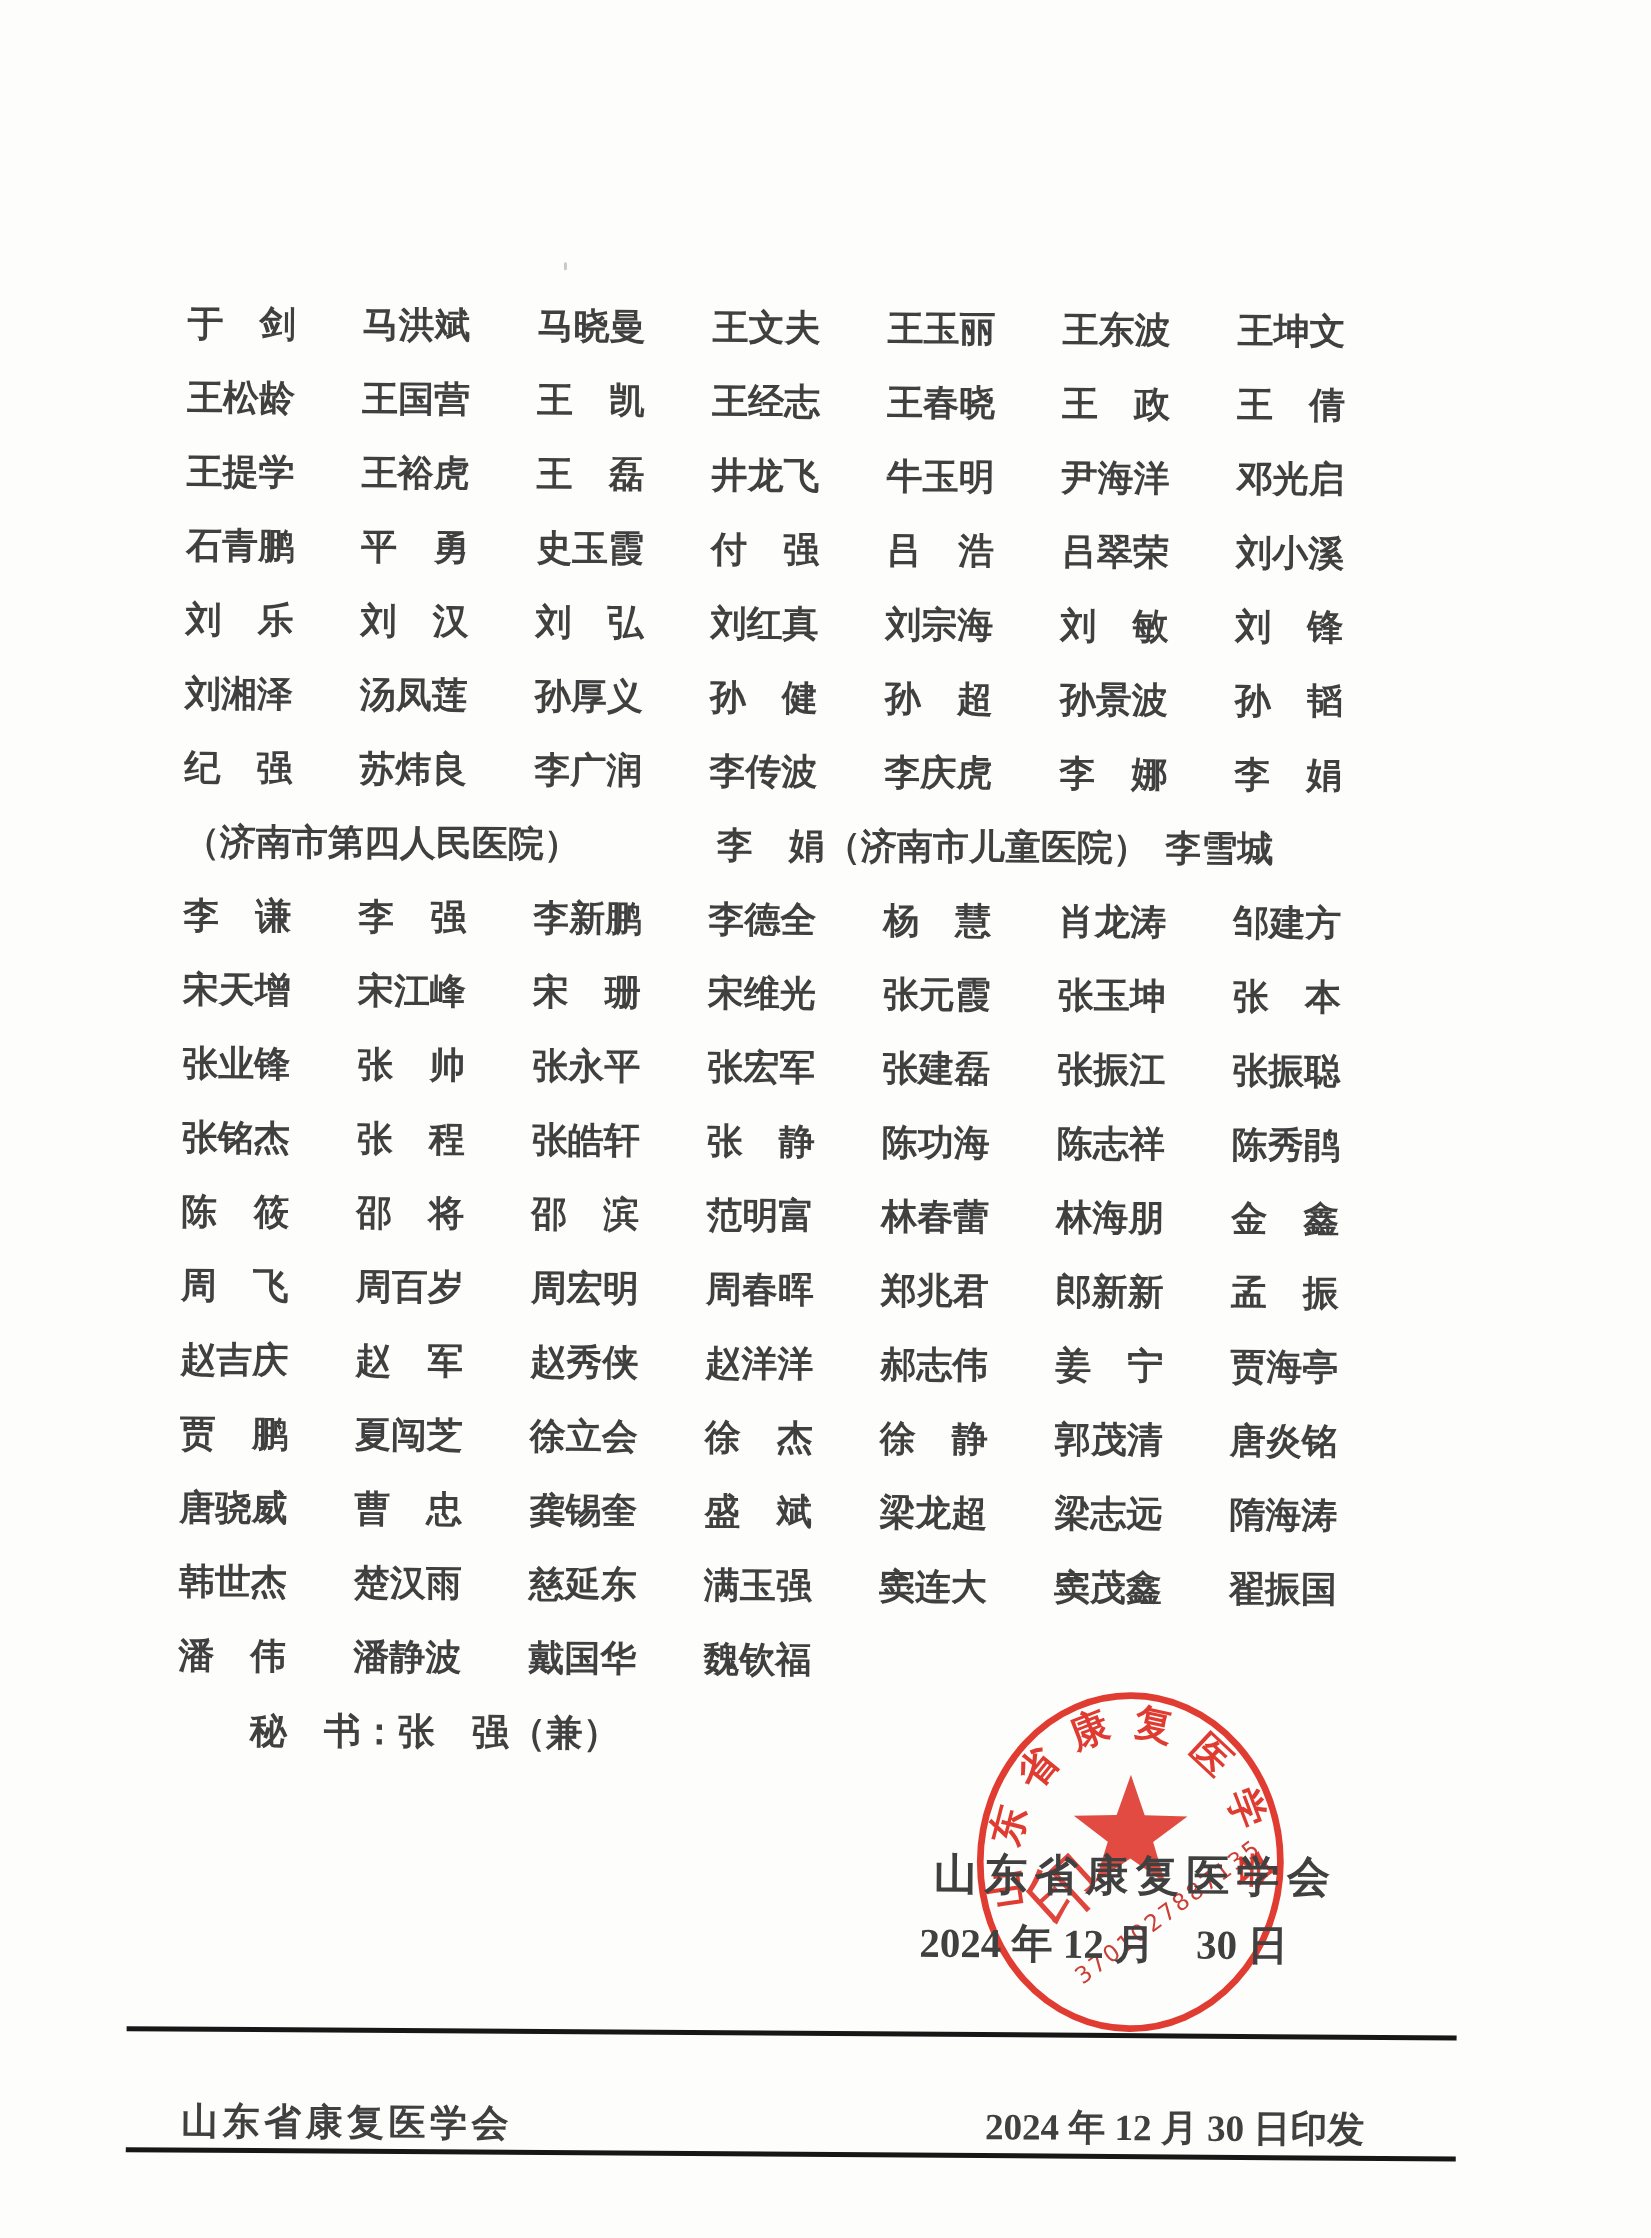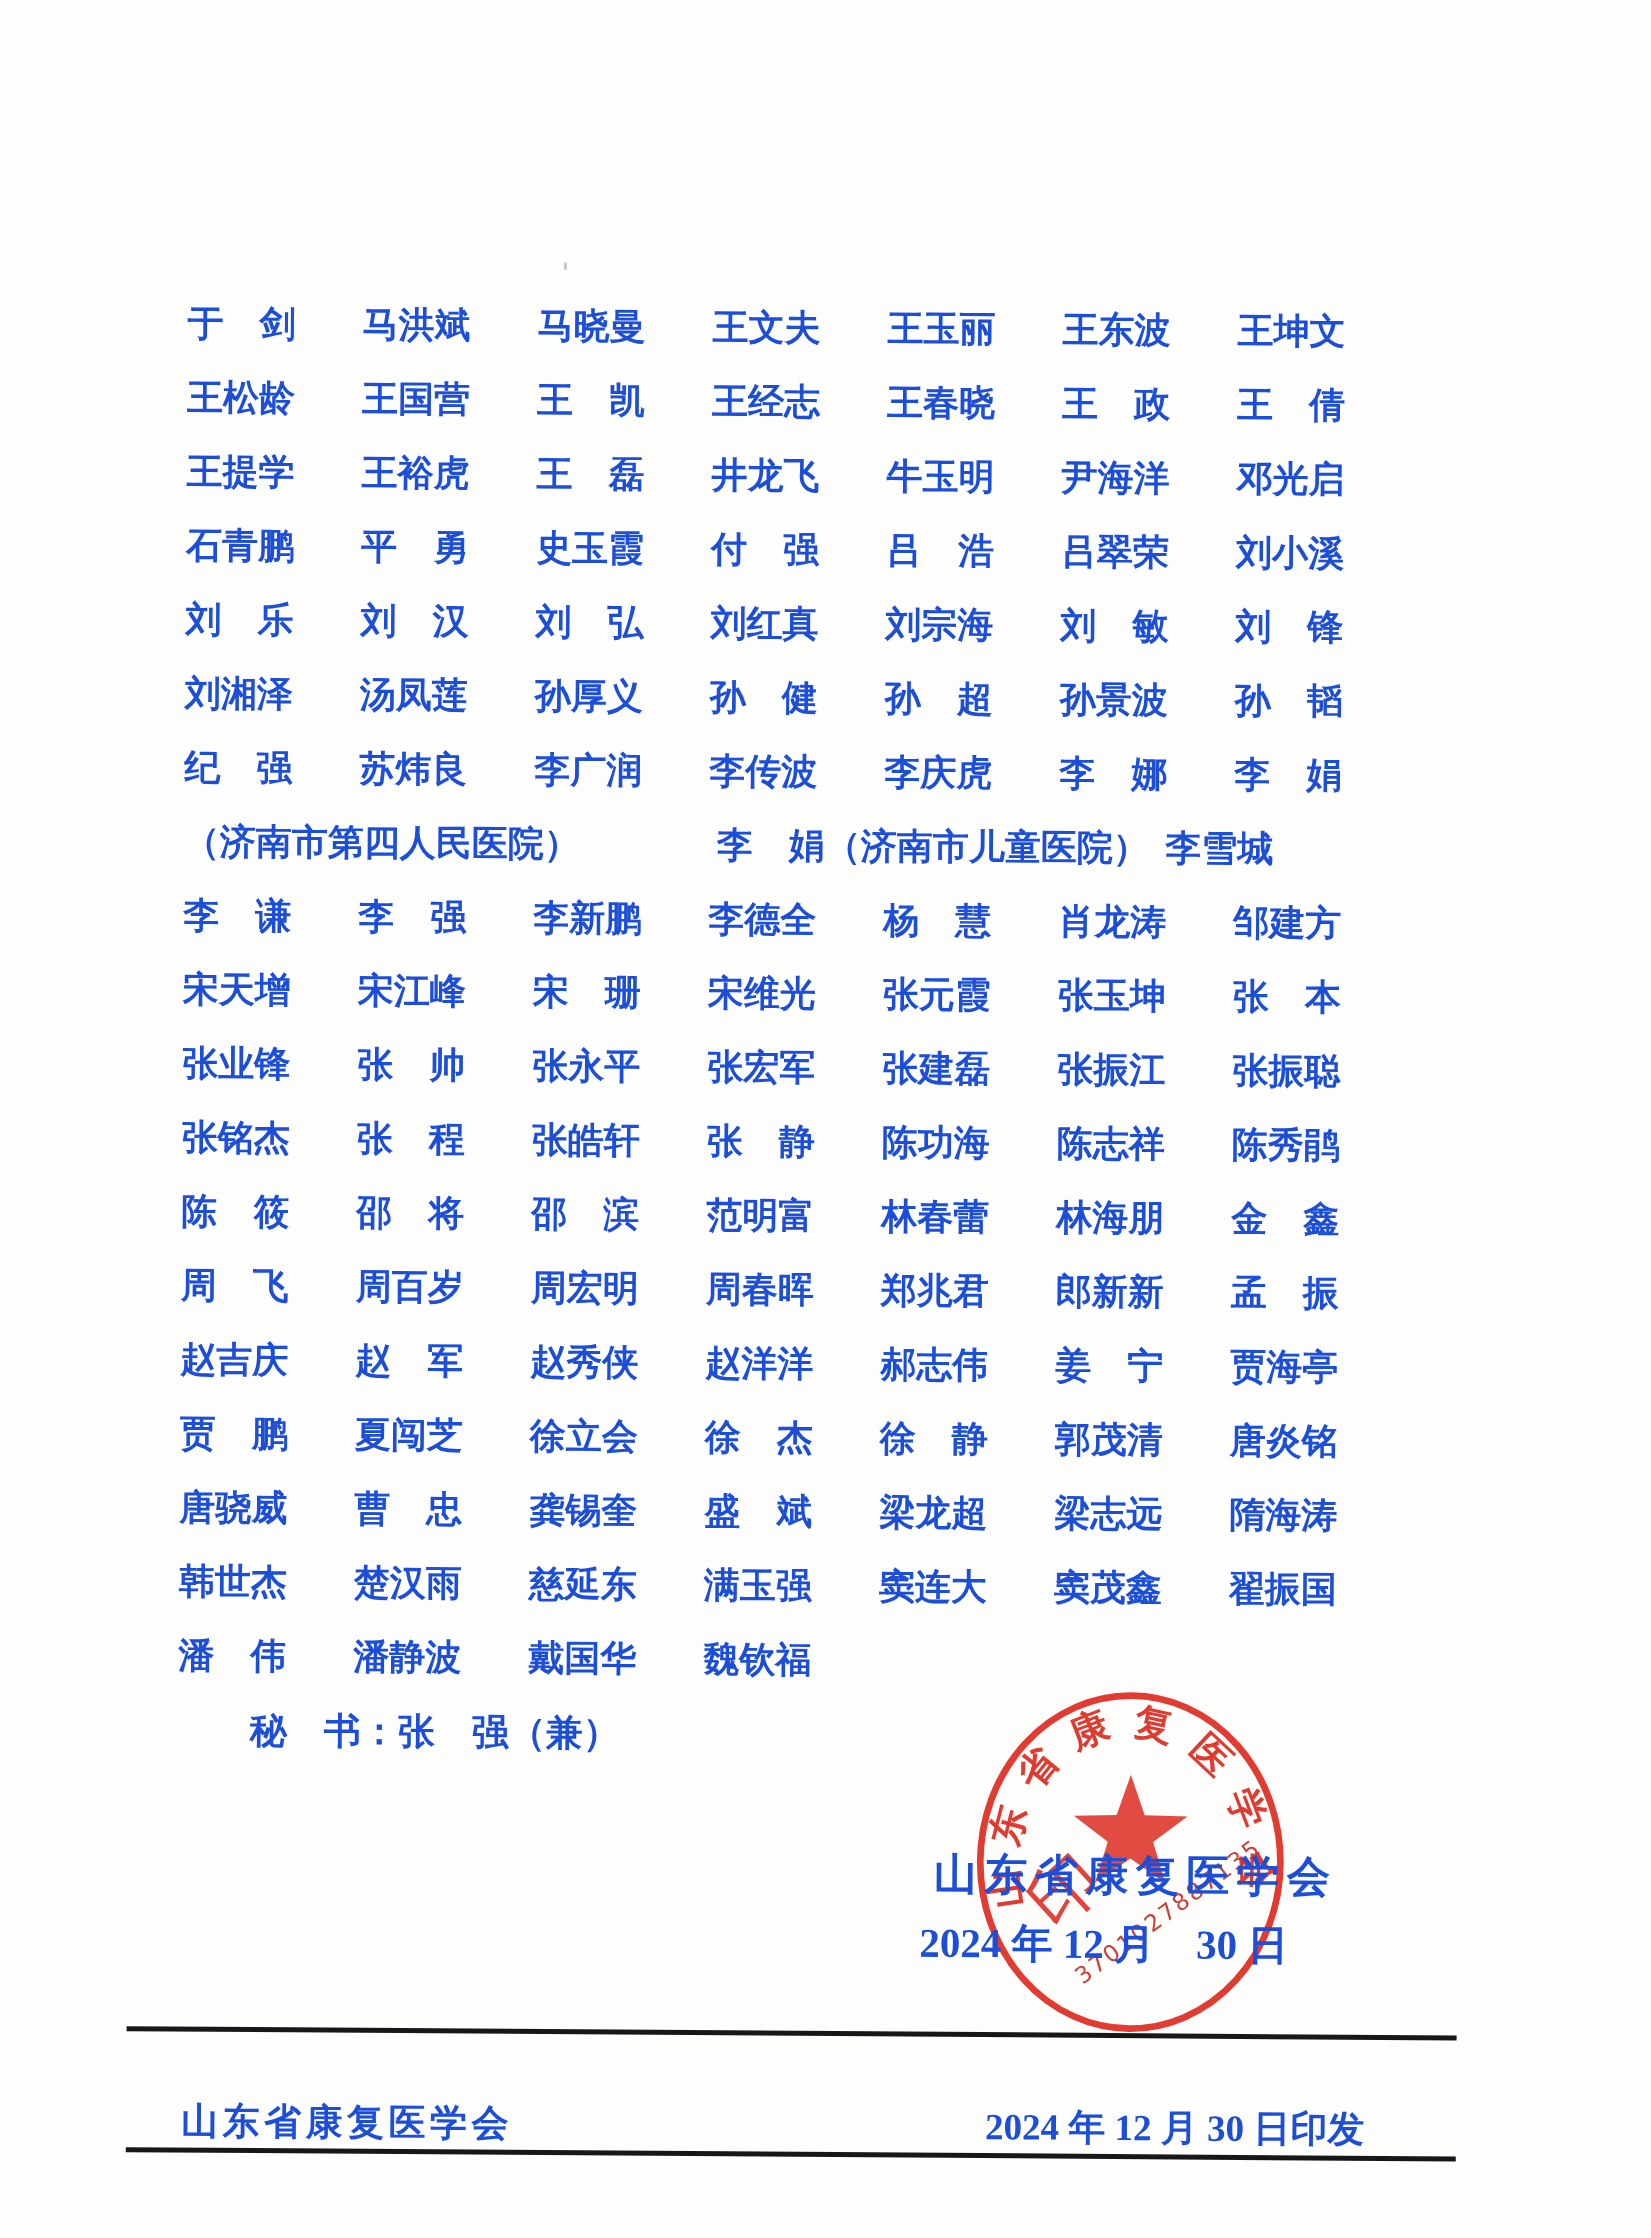--- a/index.html
+++ b/index.html
@@ -2,21 +2,21 @@
 <html style="font-size:12px"><head>
 <meta charset="utf-8">
 <style>
   html,body { margin:0; padding:0; background:#ffffff; }
   .page {
     position:relative;
     width:1651px; height:2239px;
     background:#fdfdfc;
     overflow:hidden;
     font-family:"Liberation Serif","DejaVu Serif",serif;
-    color:#1d4ed8;
+    color:#404040;
   }
   
   .tilt {
     position:absolute; left:0; top:0; width:1651px; height:2239px;
     transform:rotate(0.4deg); transform-origin:50% 50%;
   }
   .speck { position:absolute; left:558px; top:264px; width:3px; height:8.2px; background:#c9c9c9; border-radius:1.5px; }
 
   
   .names { position:absolute; left:182px; top:309px; width:1298px; }

